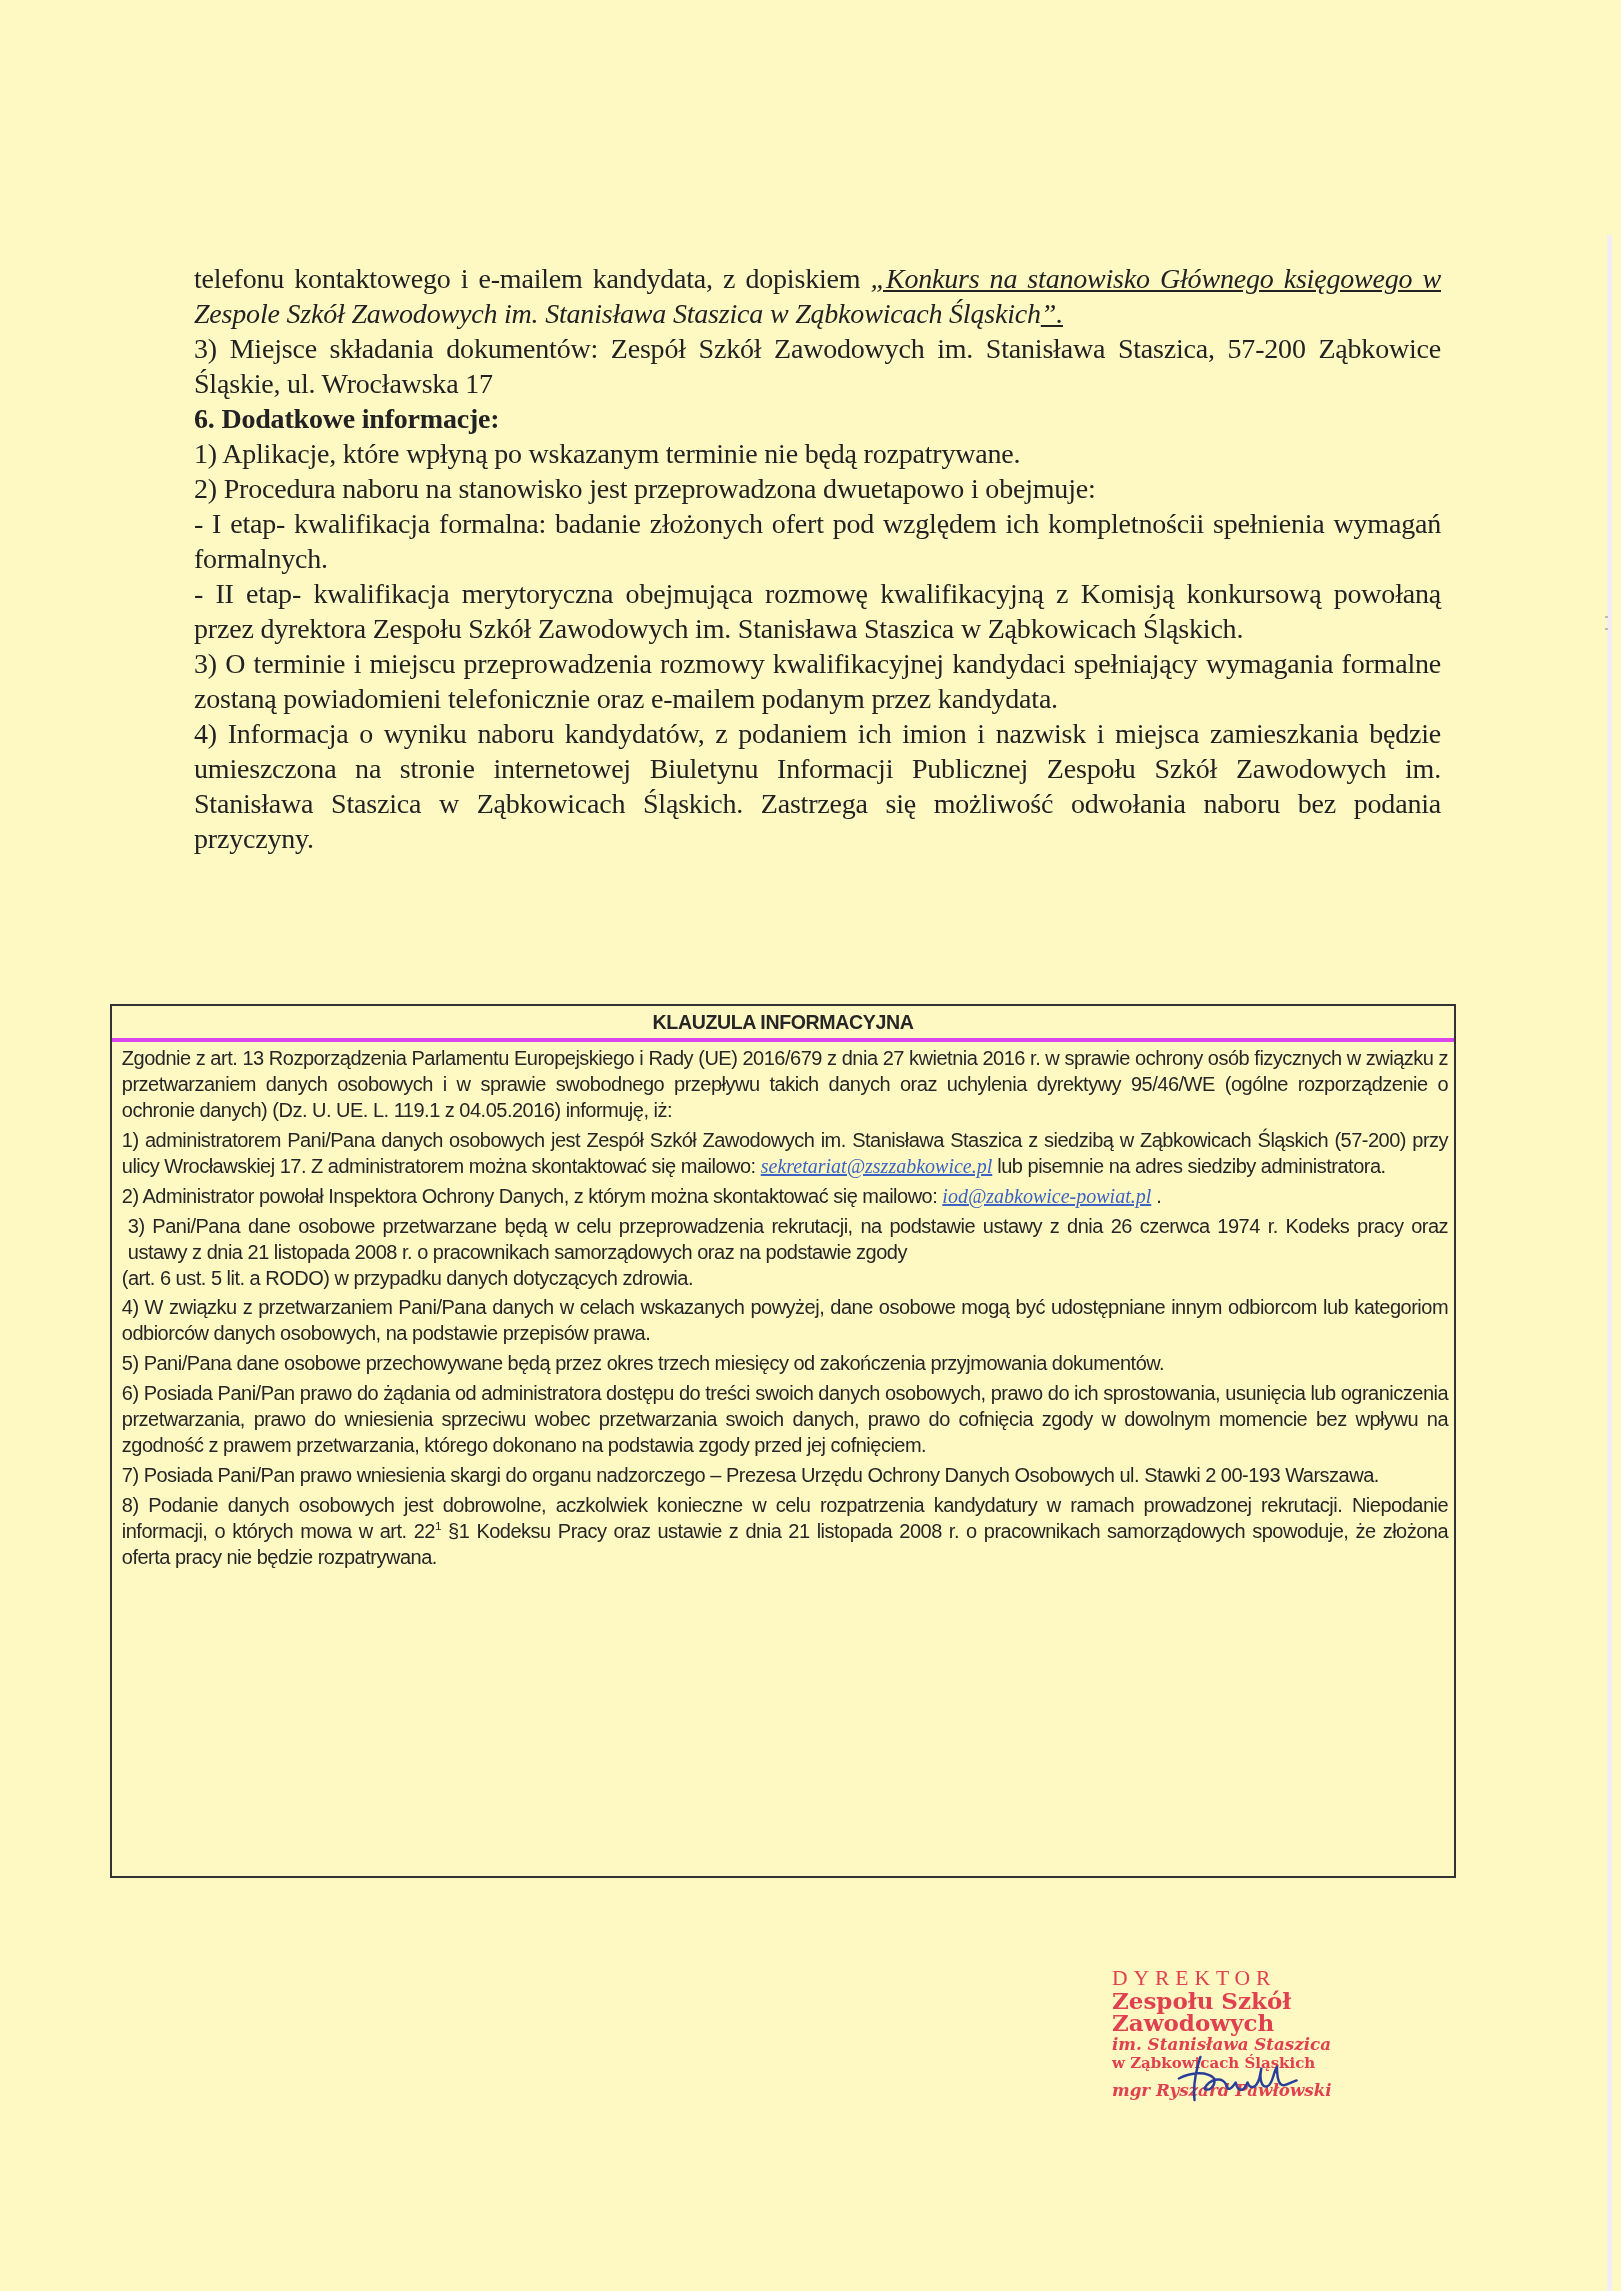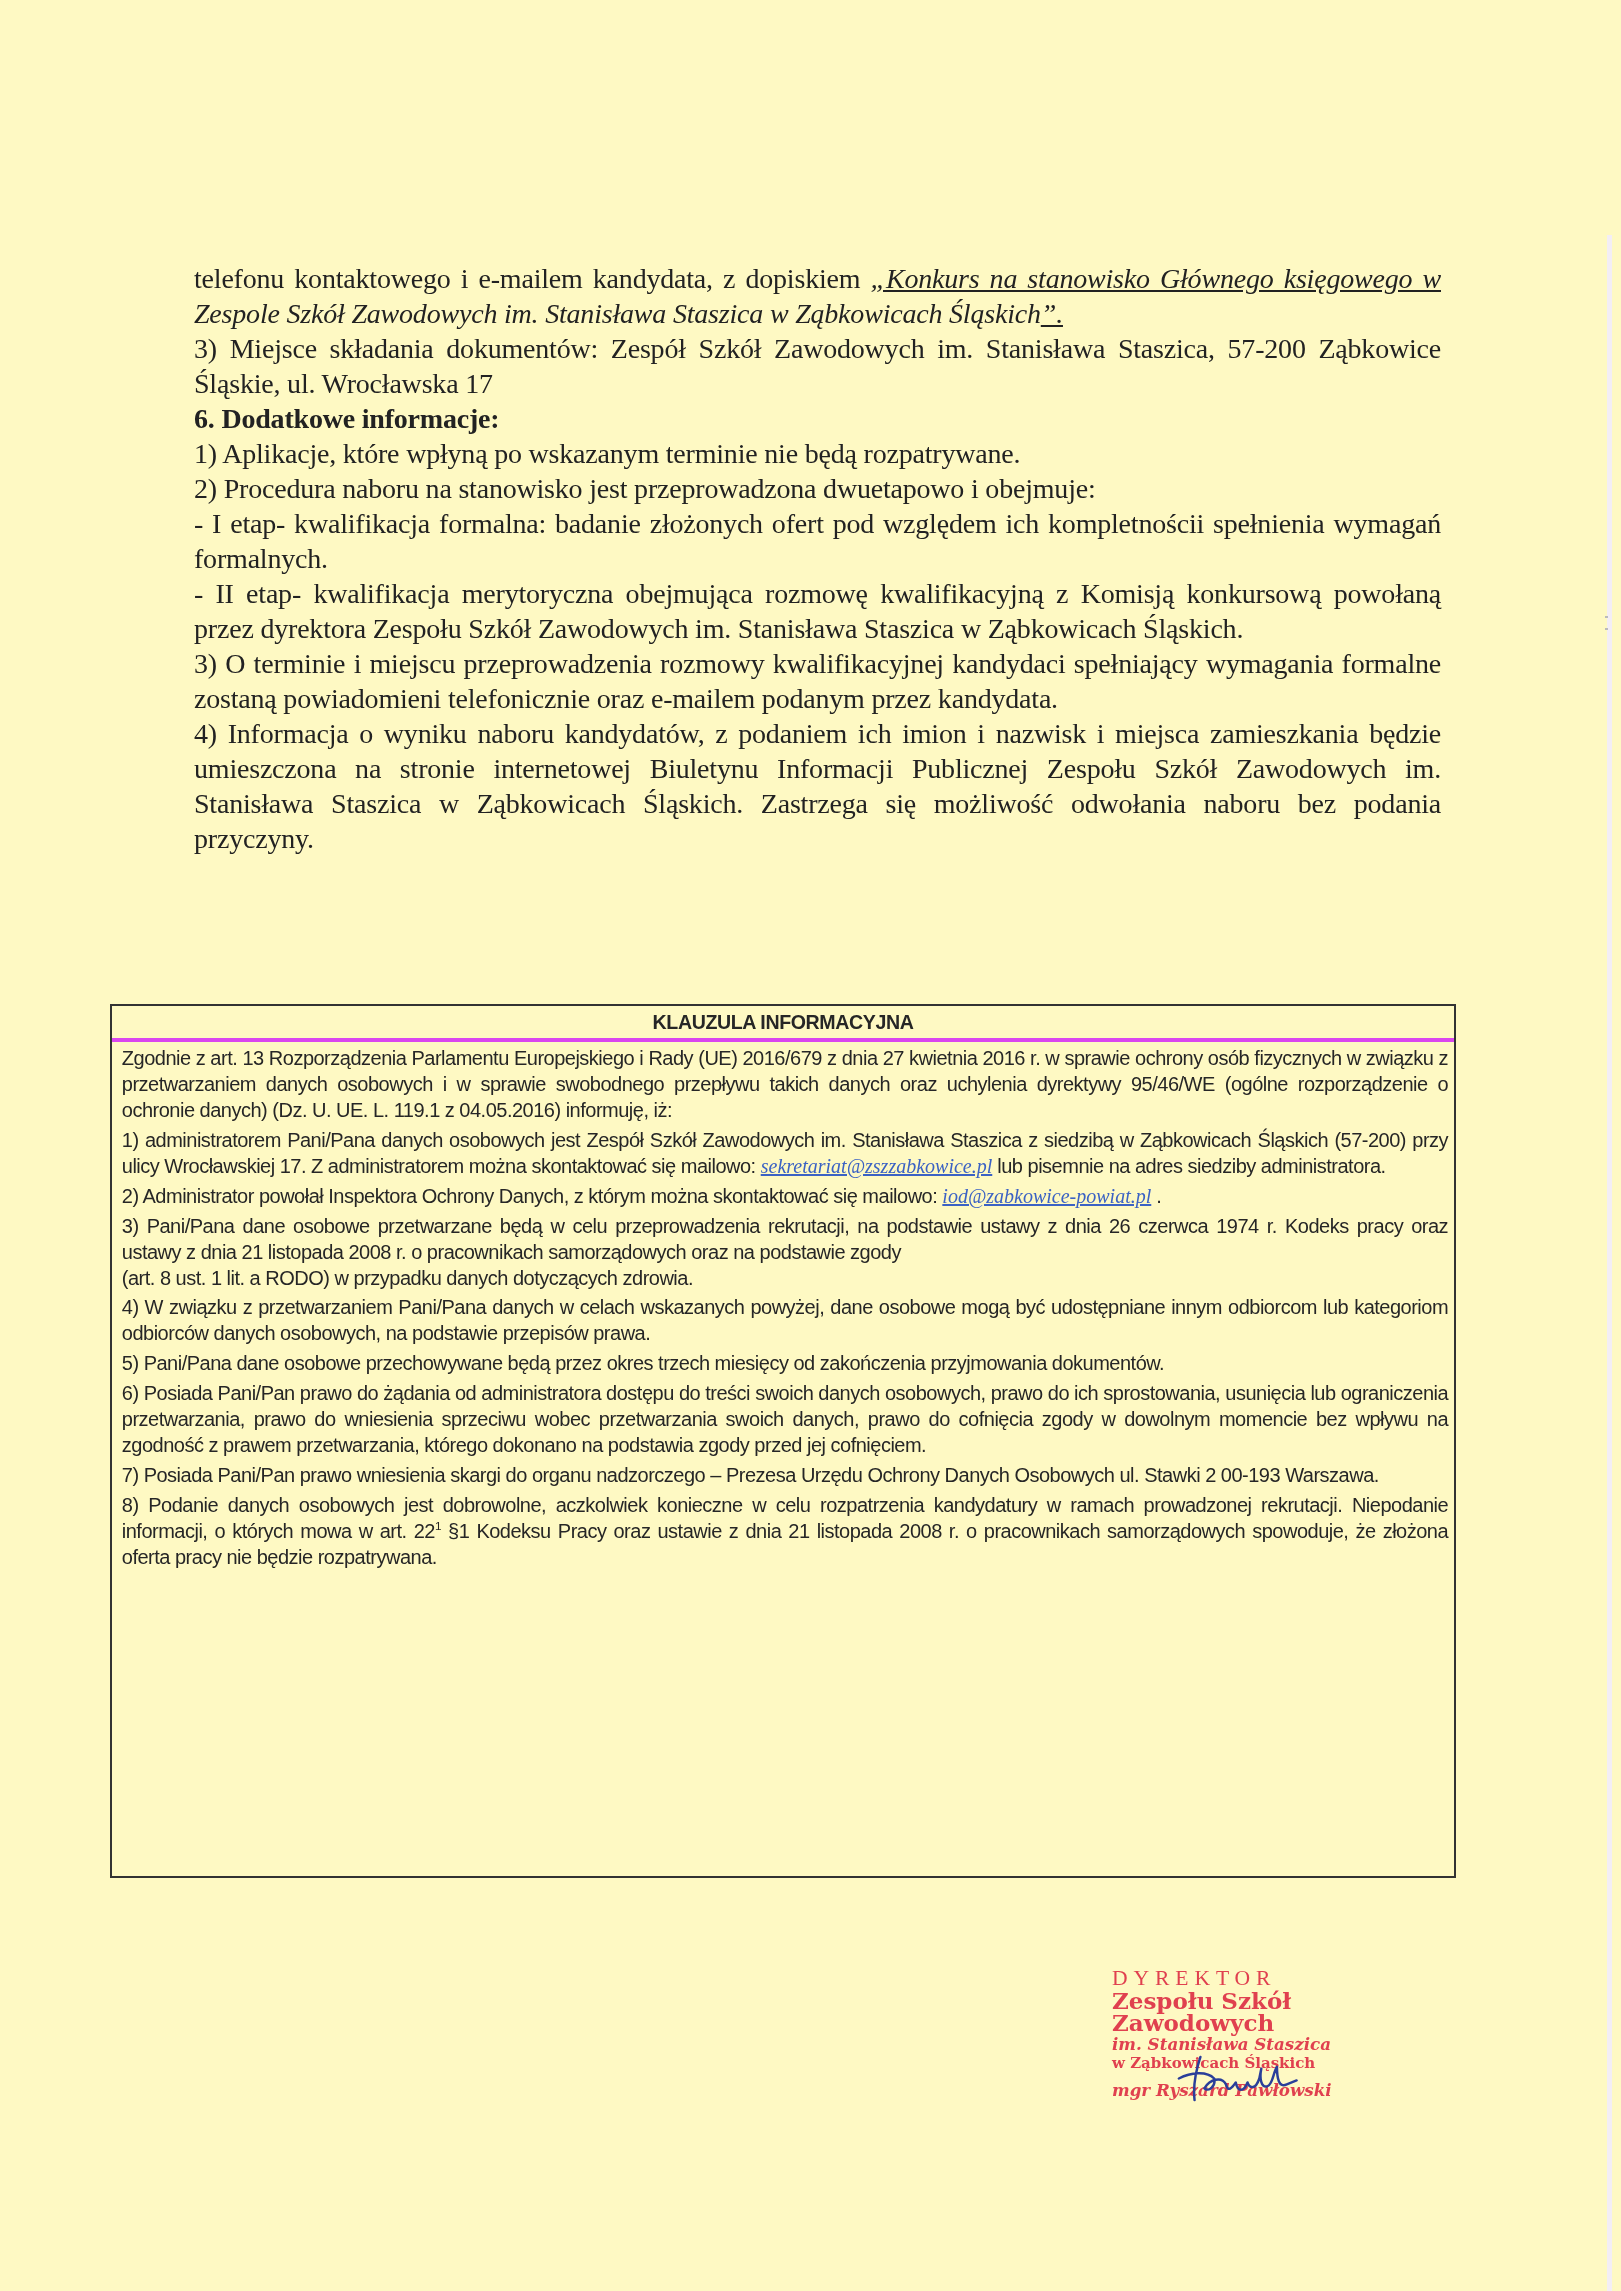--- a/index.html
+++ b/index.html
@@ -28,21 +28,21 @@
   .clause-header {
     height: 32px; border-bottom: 4px solid #d946ef;
     text-align: center; font-weight: bold; font-size: 19.6px; line-height: 32px;
     letter-spacing: -0.4px;
   }
   .clause-content {
     padding: 2.9px 5.9px 0 9.8px;
     font-size: 20px; line-height: 26px; letter-spacing: -0.5px;
   }
   .clause-content p { margin: 0 0 3.9px 0; text-align: justify; }
-  .clause-content p.nogap { margin-bottom: 0; }
+  .clause-content p.nogap { margin-bottom: 0; margin-left: 6px; }
   .link { color: #3b62c4; font-family: "Liberation Serif", "DejaVu Serif", serif; font-style: italic; text-decoration: underline; letter-spacing: 0; }
   sup { font-size: 11.8px; line-height: 0; }
 
   .stamp {
     position: absolute; left: 1112px; top: 1968px; width: 323px;
     font-family: "DejaVu Serif", "Liberation Serif", serif;
     color: #e0404f; 
   }
   .stamp .title { font-size: 21.6px; letter-spacing: 5.9px; line-height: 21.6px; font-family: "Liberation Serif", serif; }
   .stamp .l1 { font-size: 23px; font-weight: bold; line-height: 22.5px; }
@@ -76,21 +76,21 @@
     <div class="clause-header">KLAUZULA INFORMACYJNA</div>
     <div class="clause-content">
       <p>Zgodnie z art. 13 Rozporządzenia Parlamentu Europejskiego i Rady (UE) 2016/679 z dnia 27 kwietnia 2016 r. w sprawie ochrony osób fizycznych w związku z przetwarzaniem danych osobowych i w sprawie swobodnego przepływu takich danych oraz uchylenia dyrektywy 95/46/WE (ogólne rozporządzenie o ochronie danych) (Dz. U. UE. L. 119.1 z 04.05.2016) informuję, iż:</p>
       <p>
         <span>1) administratorem Pani/Pana danych osobowych jest Zespół Szkół Zawodowych im. Stanisława Staszica z siedzibą w Ząbkowicach Śląskich (57-200) przy ulicy Wrocławskiej 17. Z administratorem można skontaktować się mailowo: </span><span class="link">sekretariat@zszzabkowice.pl</span><span> lub pisemnie na adres siedziby administratora.</span>
       </p>
       <p>
         <span>2) Administrator powołał Inspektora Ochrony Danych, z którym można skontaktować się mailowo: </span><span class="link">iod@zabkowice-powiat.pl</span><span> .</span>
       </p>
       <p class="nogap">3) Pani/Pana dane osobowe przetwarzane będą w celu przeprowadzenia rekrutacji, na podstawie ustawy z dnia 26 czerwca 1974 r. Kodeks pracy oraz ustawy z dnia 21 listopada 2008 r. o pracownikach samorządowych oraz na podstawie zgody</p>
-      <p>(art. 8 ust. 1 lit. a RODO) w przypadku danych dotyczących zdrowia.</p>
+      <p>(art. 6 ust. 5 lit. a RODO) w przypadku danych dotyczących zdrowia.</p>
       <p>4) W związku z przetwarzaniem Pani/Pana danych w celach wskazanych powyżej, dane osobowe mogą być udostępniane innym odbiorcom lub kategoriom odbiorców danych osobowych, na podstawie przepisów prawa.</p>
       <p>5) Pani/Pana dane osobowe przechowywane będą przez okres trzech miesięcy od zakończenia przyjmowania dokumentów.</p>
       <p>6) Posiada Pani/Pan prawo do żądania od administratora dostępu do treści swoich danych osobowych, prawo do ich sprostowania, usunięcia lub ograniczenia przetwarzania, prawo do wniesienia sprzeciwu wobec przetwarzania swoich danych, prawo do cofnięcia zgody w dowolnym momencie bez wpływu na zgodność z prawem przetwarzania, którego dokonano na podstawia zgody przed jej cofnięciem.</p>
       <p>7) Posiada Pani/Pan prawo wniesienia skargi do organu nadzorczego – Prezesa Urzędu Ochrony Danych Osobowych ul. Stawki 2 00-193 Warszawa.</p>
       <p>
         <span>8) Podanie danych osobowych jest dobrowolne, aczkolwiek konieczne w celu rozpatrzenia kandydatury w ramach prowadzonej rekrutacji. Niepodanie informacji, o których mowa w art. 22</span><sup>1</sup><span> §1 Kodeksu Pracy oraz ustawie z dnia 21 listopada 2008 r. o pracownikach samorządowych spowoduje, że złożona oferta pracy nie będzie rozpatrywana.</span>
       </p>
     </div>
   </div>
 

